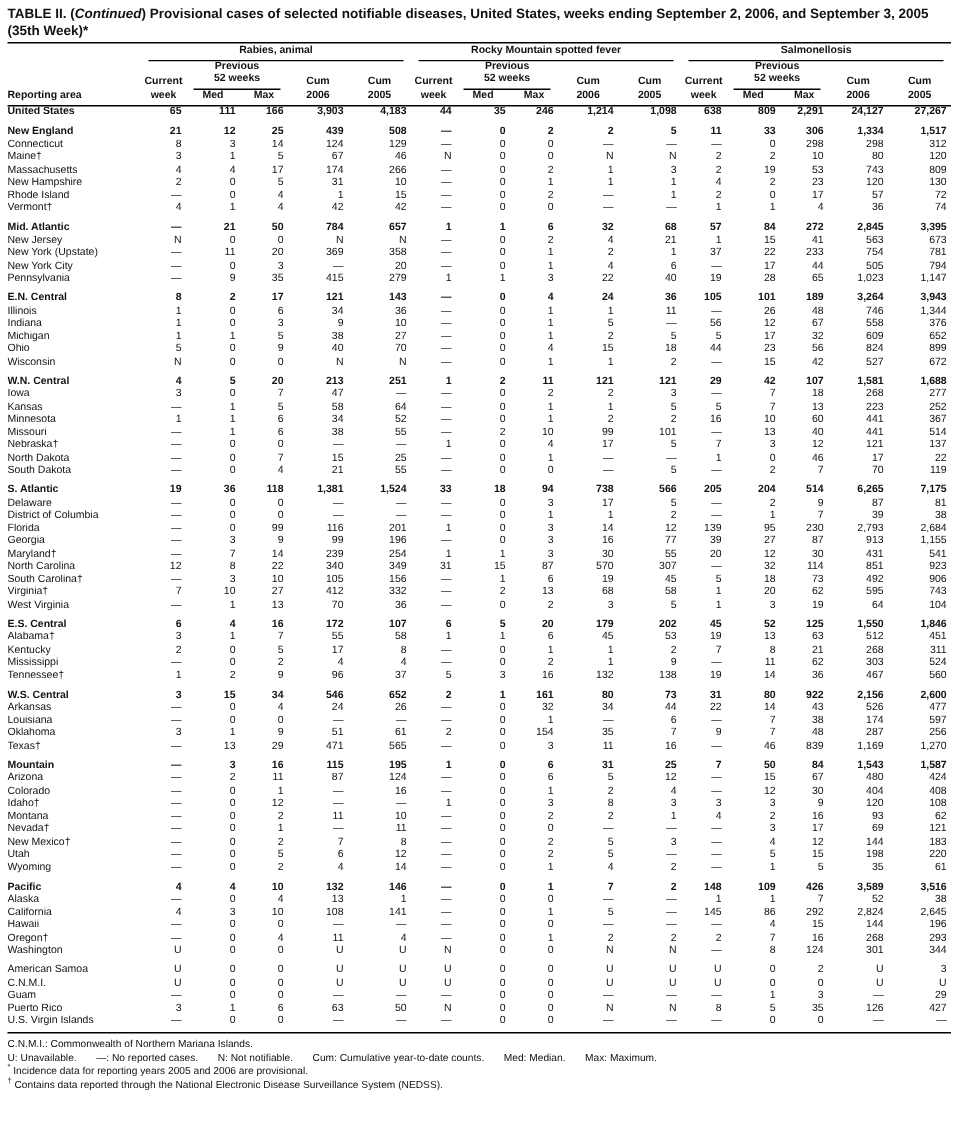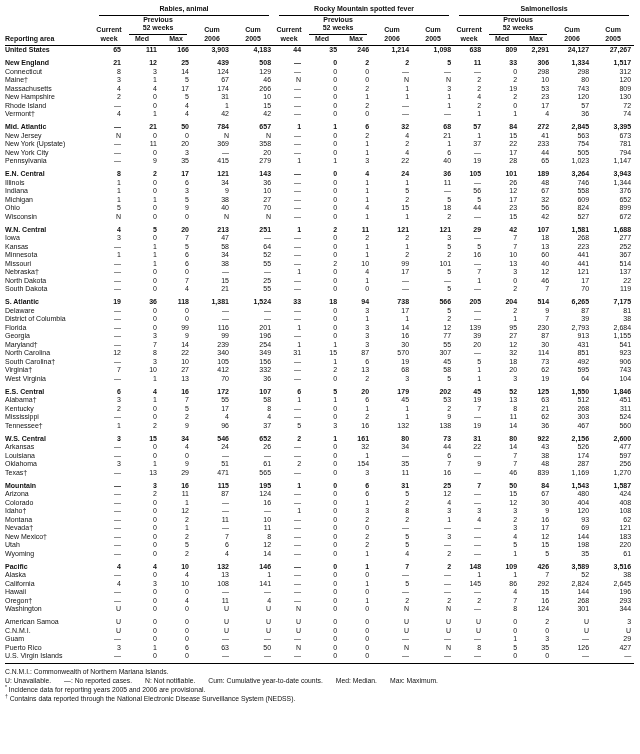--- a/index.html
+++ b/index.html
@@ -26,20 +26,21 @@
   .foot{font-size:6.8px;line-height:9px;margin-top:3px;}
   .foot .row{display:block;}
   .foot .leg span{margin-right:13px;}
   .foot sup{font-size:5px;vertical-align:super;line-height:0;}
 </style>
 </head>
 <body>
 
 <div class="page">
 
+  <div class="title"><span>TABLE II. (</span><span class="it">Continued</span><span>) Provisional cases of selected notifiable diseases, United States, weeks ending September 2, 2006, and September 3, 2005 (35th Week)*</span></div>
 
   <table>
     <colgroup>
       <col class="c-area">
       <col class="c-cw">
         <col class="c-med">
         <col class="c-max">
         <col class="c-cum6">
         <col class="c-cum5">
       <col class="c-cw">

